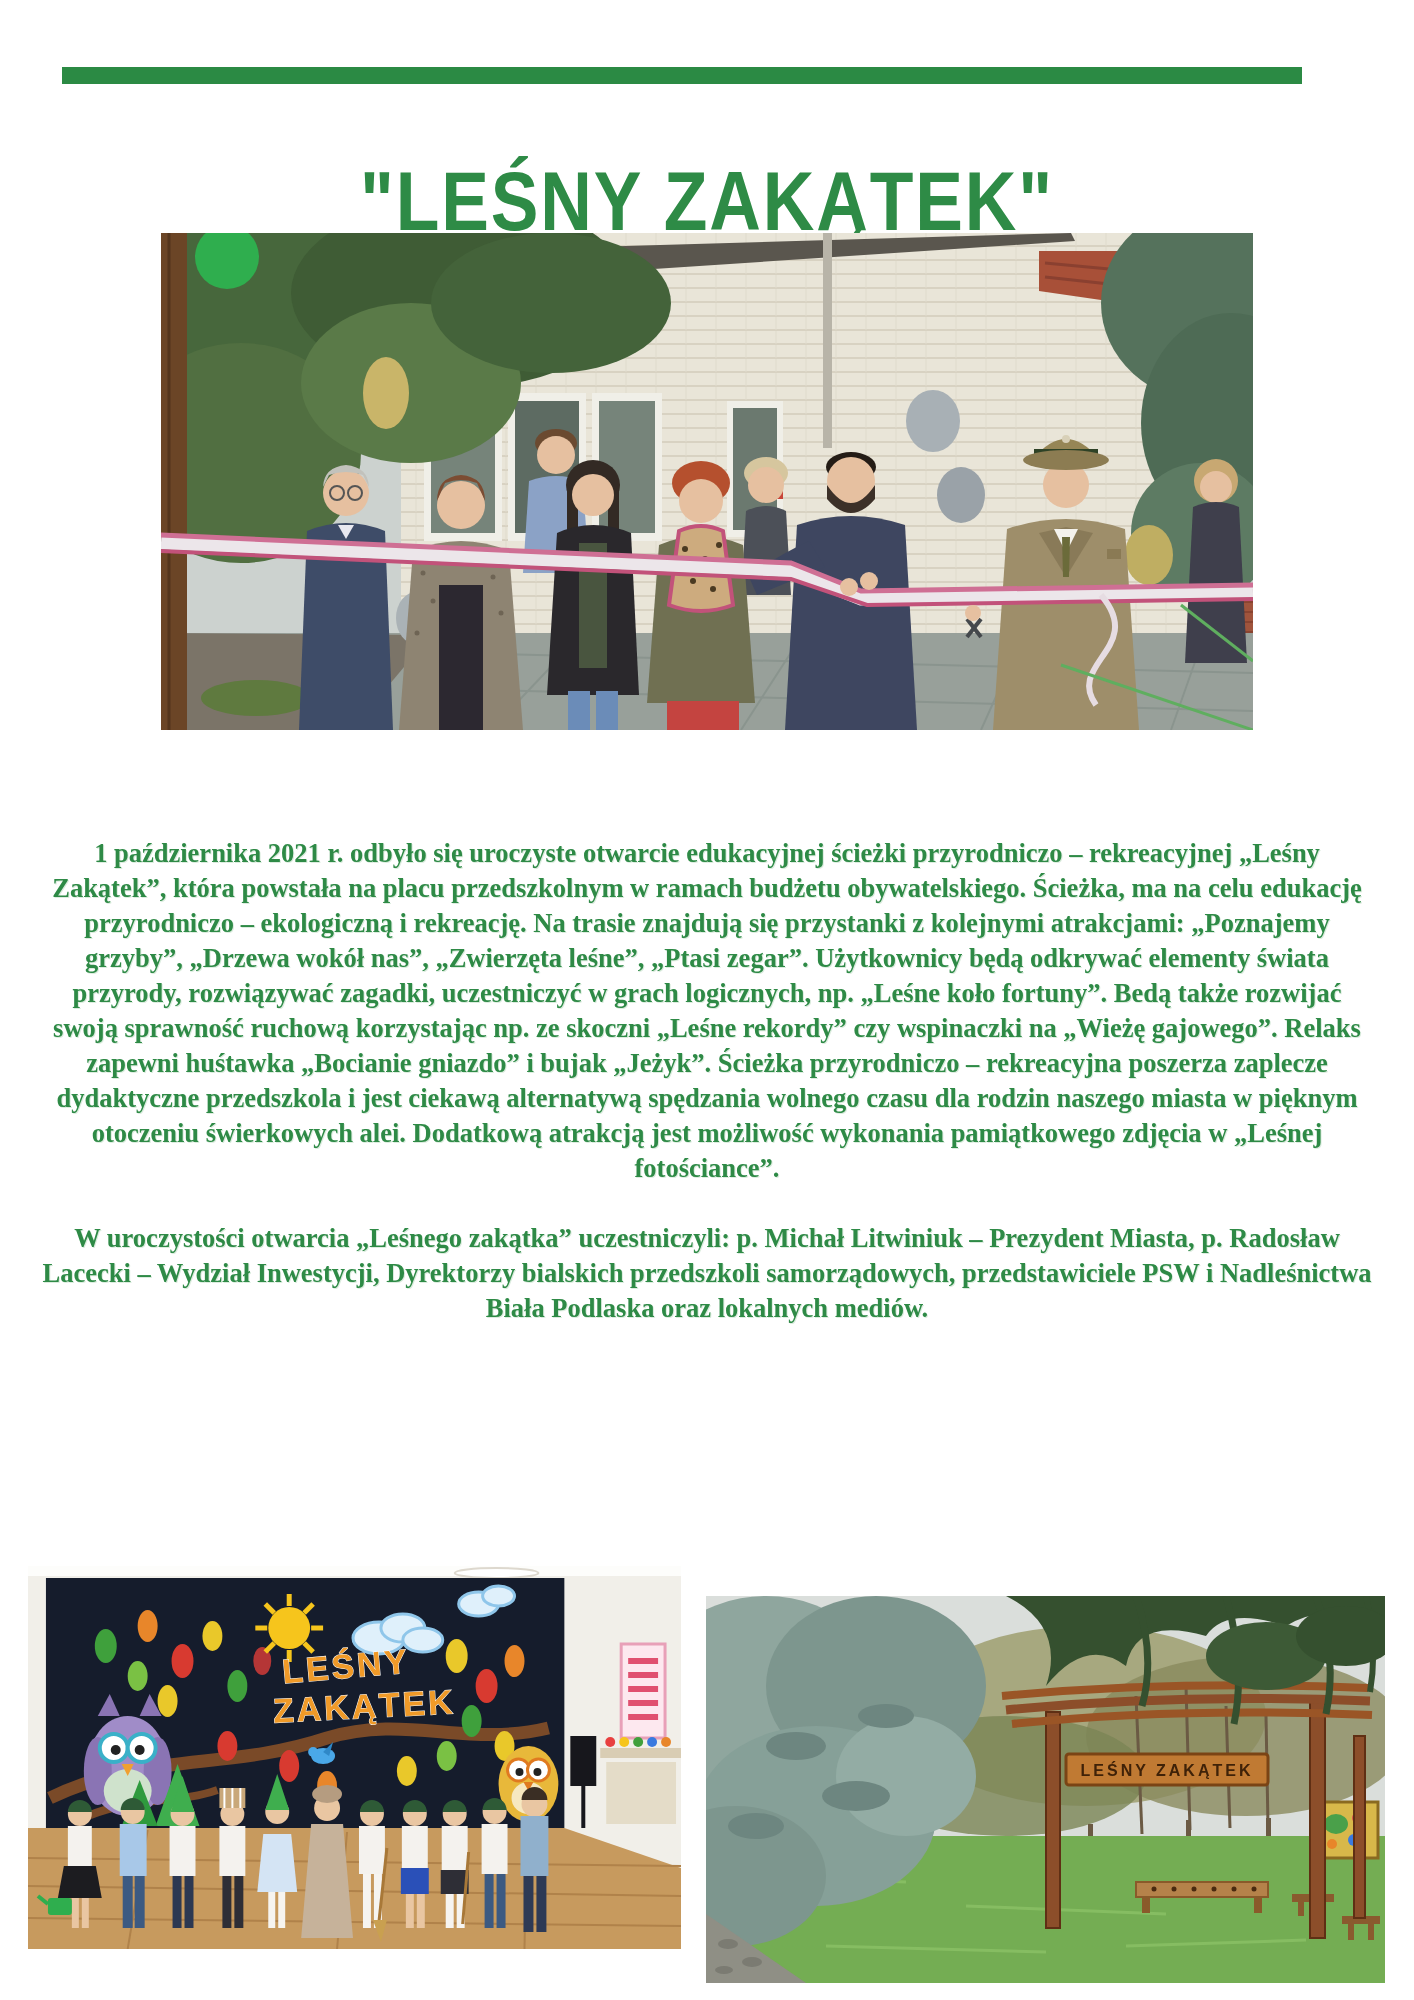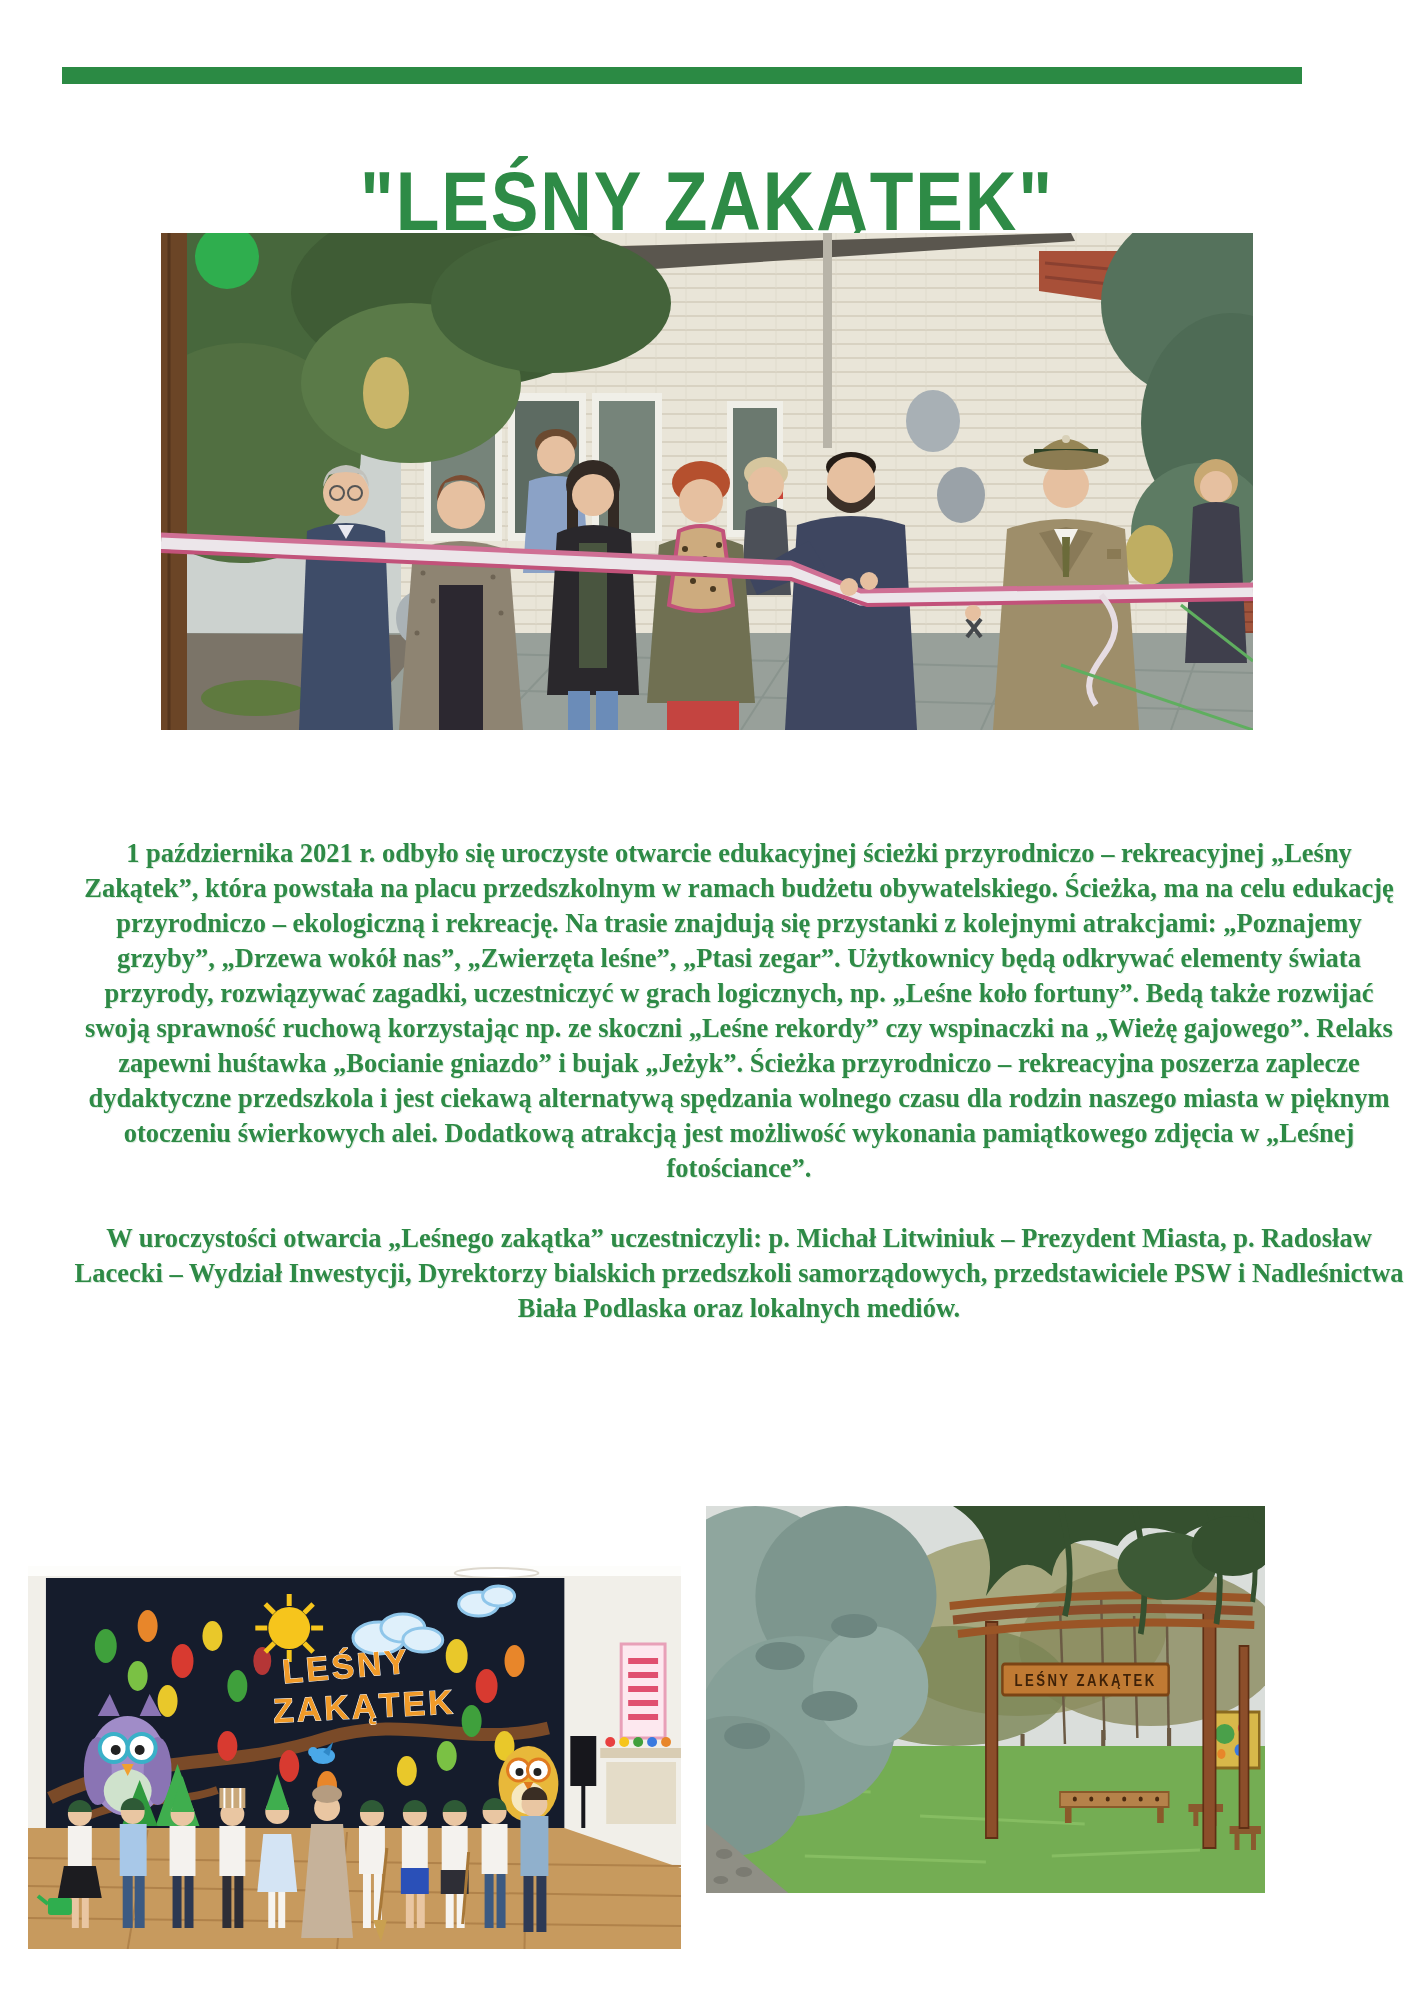--- a/index.html
+++ b/index.html
@@ -14,28 +14,27 @@
   .page-title{
     position:absolute;top:100px;left:0;width:1414px;text-align:center;
     font-family:"Liberation Sans",sans-serif;font-weight:bold;
     font-size:76px;line-height:100px;letter-spacing:2px;color:#2e8b46;
     transform:scale(0.94,1.10);transform-origin:50% 50%;
     white-space:nowrap;
   }
   figure{margin:0;padding:0;position:absolute;}
   .photo-main{left:161px;top:233px;width:1092px;height:497px;}
   .photo-left{left:28px;top:1566px;width:653px;height:383px;}
-  .photo-right{left:706px;top:1506px;width:559px;height:387px;}
+  .photo-right{left:706px;top:1596px;width:679px;height:387px;}
   figure svg{display:block;width:100%;height:100%;}
   .article{
     position:absolute;top:836px;left:37px;width:1340px;
     color:#2e8a46;font-weight:bold;font-size:26.5px;line-height:35px;
     text-align:center;
     text-shadow:1px 1px 0 rgba(190,220,195,.55);
-    margin-left:32px;
   }
   .article p{margin:0 0 35px 0;}
   .svg-label{font-family:"Liberation Sans",sans-serif;font-weight:bold;}
 </style>
 </head>
 <body>
 
 <div class="top-rule"></div>
 
 <h1 class="page-title">"LEŚNY ZAKĄTEK"</h1>

